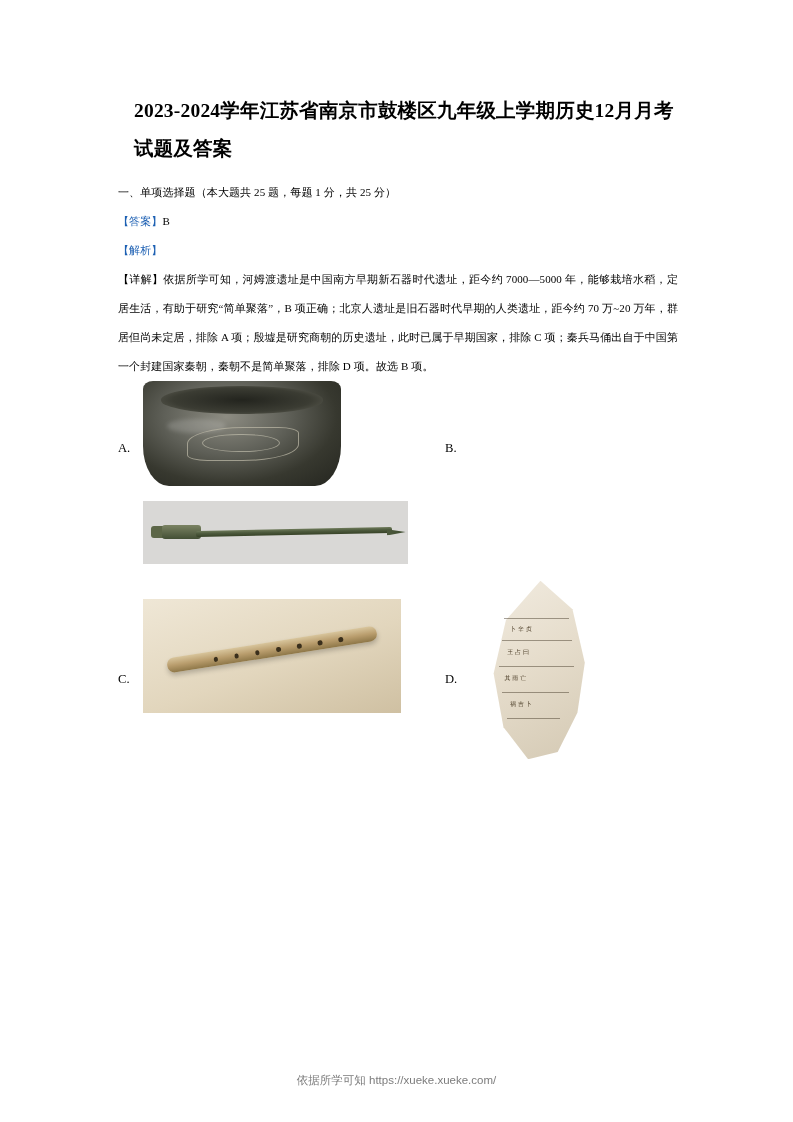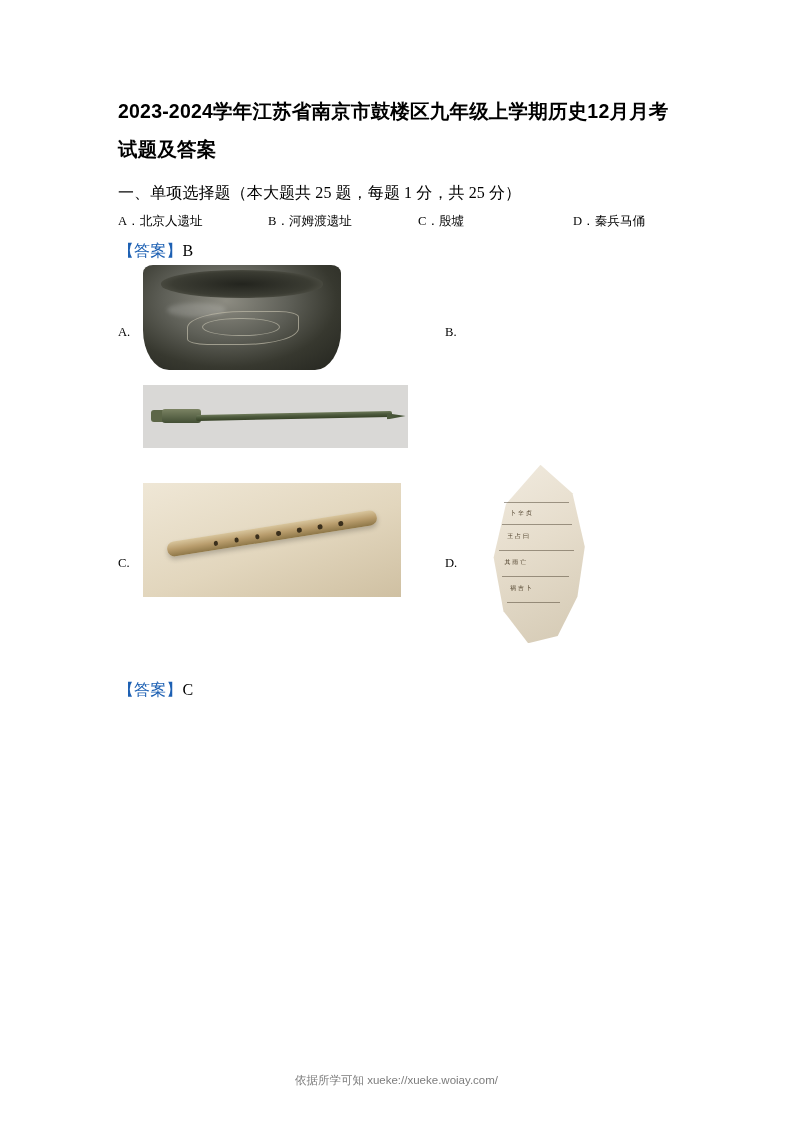--- a/index.html
+++ b/index.html
@@ -24,26 +24,26 @@
   .content {
     position: absolute;
     left: 118px;
     top: 92px;
     width: 560px;
   }
   h1.doc-title {
     font-size: 19.5px;
     font-weight: bold;
     line-height: 38px;
-    margin: 0 0 10px 0;
+    margin: 0 0 10px 16px;
     letter-spacing: 0.2px;
-    font-family: Liberation Sans, sans-serif;
+    font-family: Liberation Serif, serif;
   }
   .para {
-    font-size: 16px;
+    font-size: 11px;
     line-height: 29px;
     margin: 0;
     text-align: justify;
     letter-spacing: 0.1px;
   }
   .blue {
     color: #1d60b3;
   }
   .opts {
     font-size: 12.6px;
@@ -205,27 +205,26 @@
 <body>
 
 <div class="page">
   <div class="content">
 
     <h1 class="doc-title">2023-2024学年江苏省南京市鼓楼区九年级上学期历史12月月考试题及答案</h1>
 
     <p class="para">一、单项选择题（本大题共 25 题，每题 1 分，共 25 分）</p>
 
 
-    <div class="opts">
-      <span class="op" style="width:150px">A．北京人遗址</span><span class="op" style="width:150px">B．河姆渡遗址</span><span class="op" style="width:155px">C．殷墟</span><span class="op">D．秦兵马俑</span>
-    </div>
 
     <p class="para"><span class="blue">【答案】</span><span>B</span></p>
 
-
+    <p class="para blue">【解析】</p>
+
+    <p class="para">【详解】依据所学可知，河姆渡遗址是中国南方早期新石器时代遗址，距今约 7000—5000 年，能够栽培水稻，定居生活，有助于研究“简单聚落”，B 项正确；北京人遗址是旧石器时代早期的人类遗址，距今约 70 万~20 万年，群居但尚未定居，排除 A 项；殷墟是研究商朝的历史遗址，此时已属于早期国家，排除 C 项；秦兵马俑出自于中国第一个封建国家秦朝，秦朝不是简单聚落，排除 D 项。故选 B 项。</p>
 
 
     <div class="imgrow" style="height: 410px;">
 
       <span class="optlabel" style="left:0px; top:58px;">A.</span>
 
       <span class="optlabel" style="left:327px; top:58px;">B.</span>
 
       <span class="optlabel" style="left:0px; top:289px;">C.</span>
 
@@ -264,21 +263,20 @@
         <div class="bone-line" style="left:22%; top:48%; width:54%;"></div>
         <div class="bone-line" style="left:24%; top:62%; width:48%;"></div>
         <div class="bone-line" style="left:28%; top:76%; width:38%;"></div>
         <div class="bone-glyph" style="left:30%; top:26%;">卜 辛 贞</div>
         <div class="bone-glyph" style="left:28%; top:38%;">王 占 曰</div>
         <div class="bone-glyph" style="left:26%; top:52%;">其 雨 亡</div>
         <div class="bone-glyph" style="left:30%; top:66%;">祸 吉 卜</div>
       </div>
     </div>
 
-    <p class="para"><span class="blue">【答案】</span><span>C</span></p>
 
   </div>
 
   <div class="footer">
     <span class="site">依据所学可知</span>
-    <span class="site">xueke://xueke.woiay.com/</span>
+    <span class="site">https://xueke.xueke.com/</span>
   </div>
 </div>
 
 </body></html>

